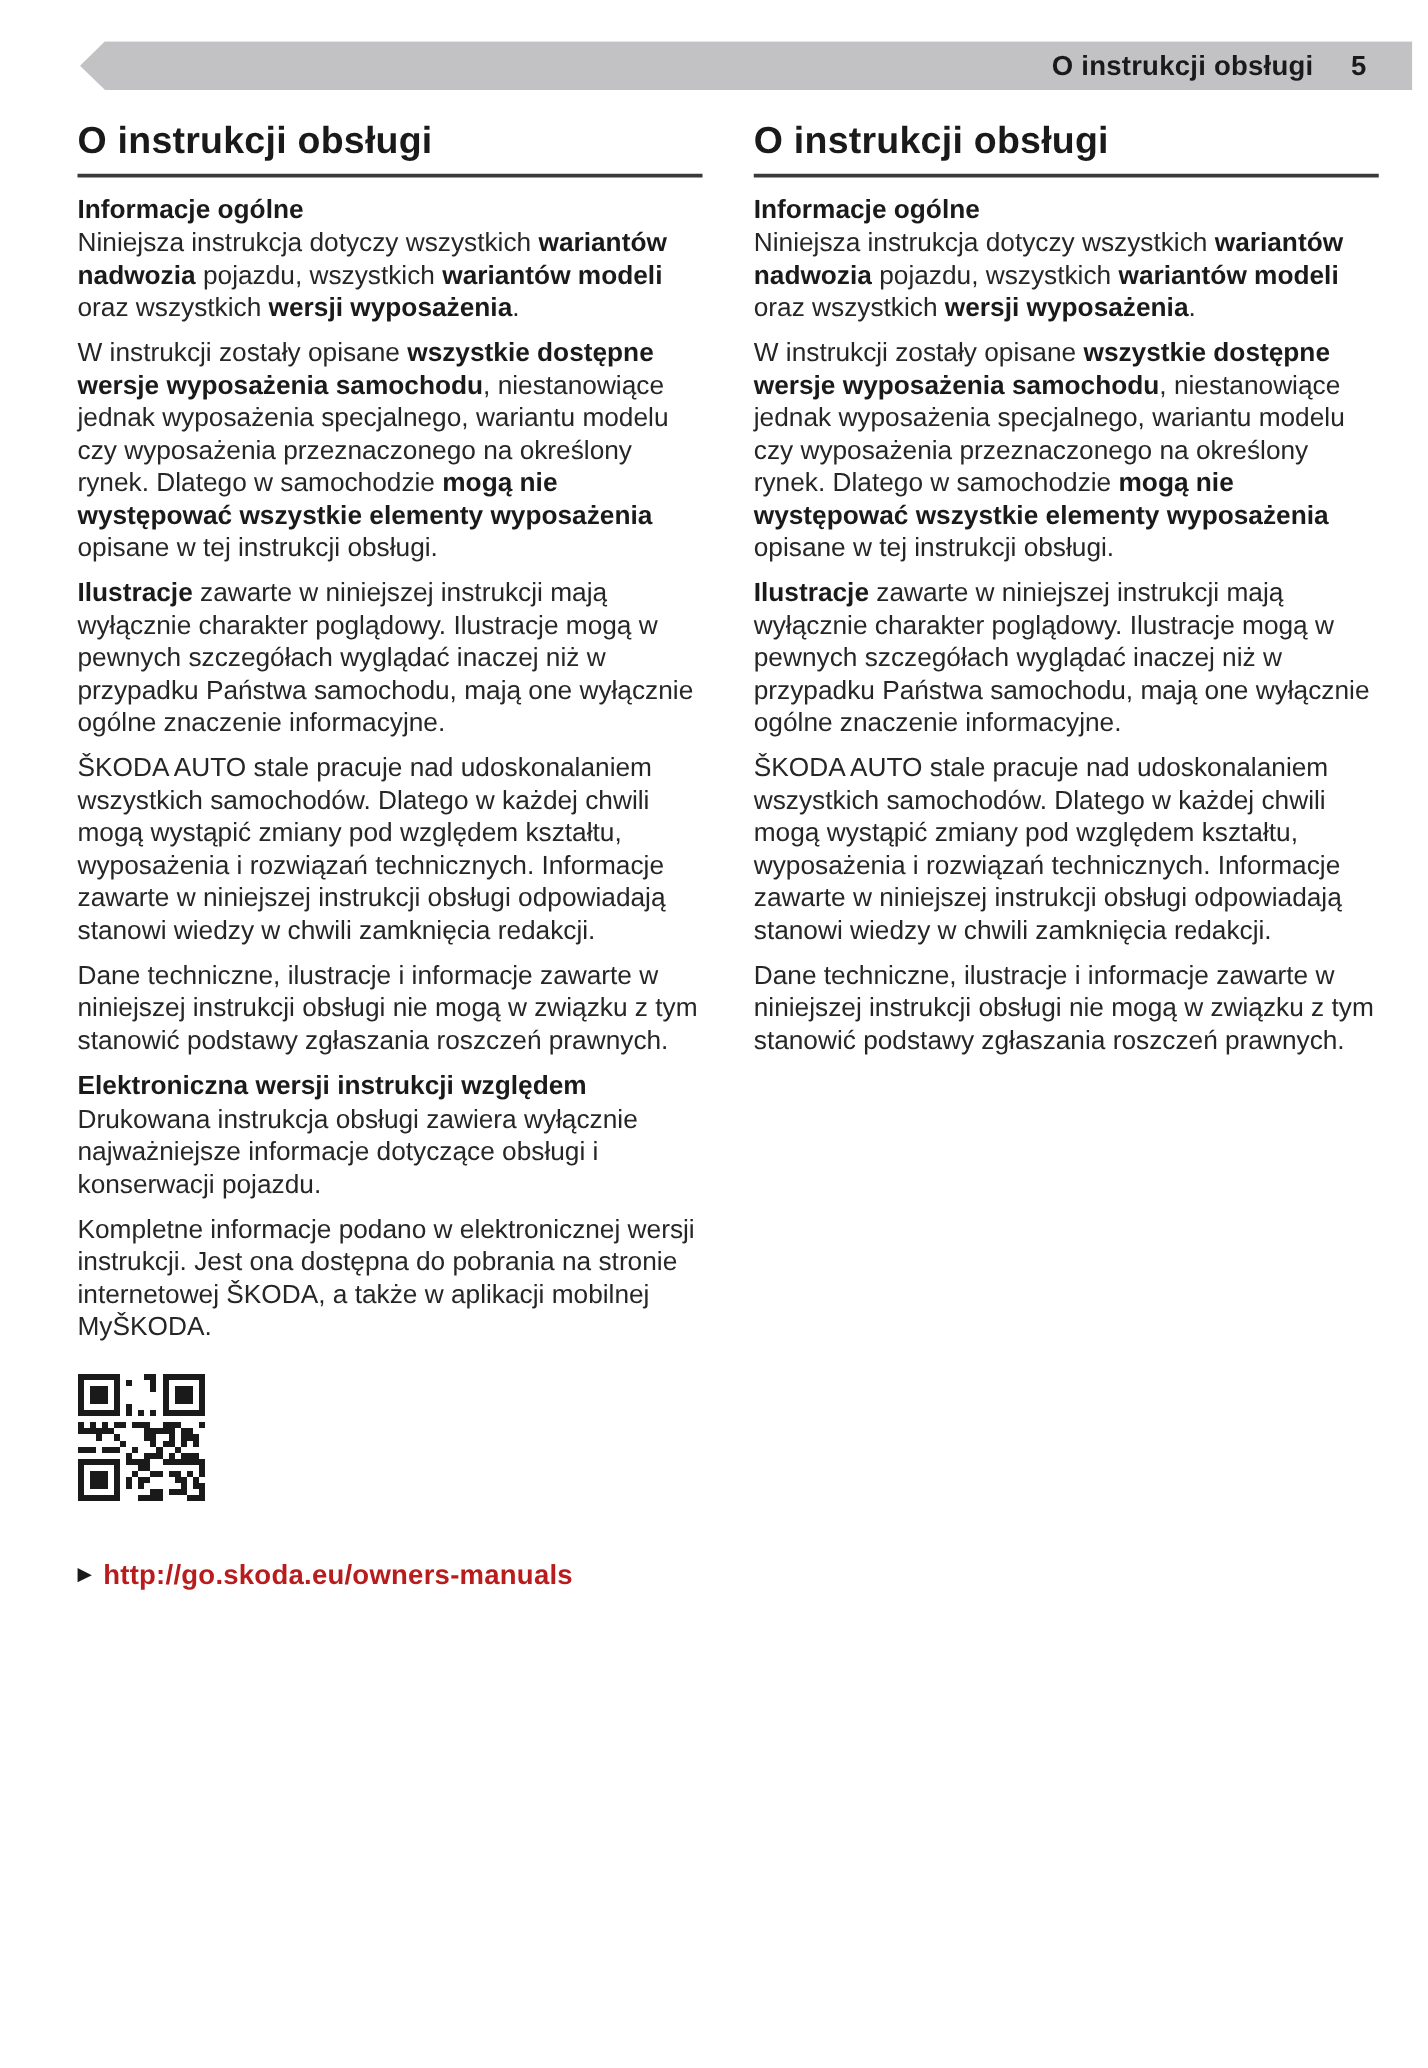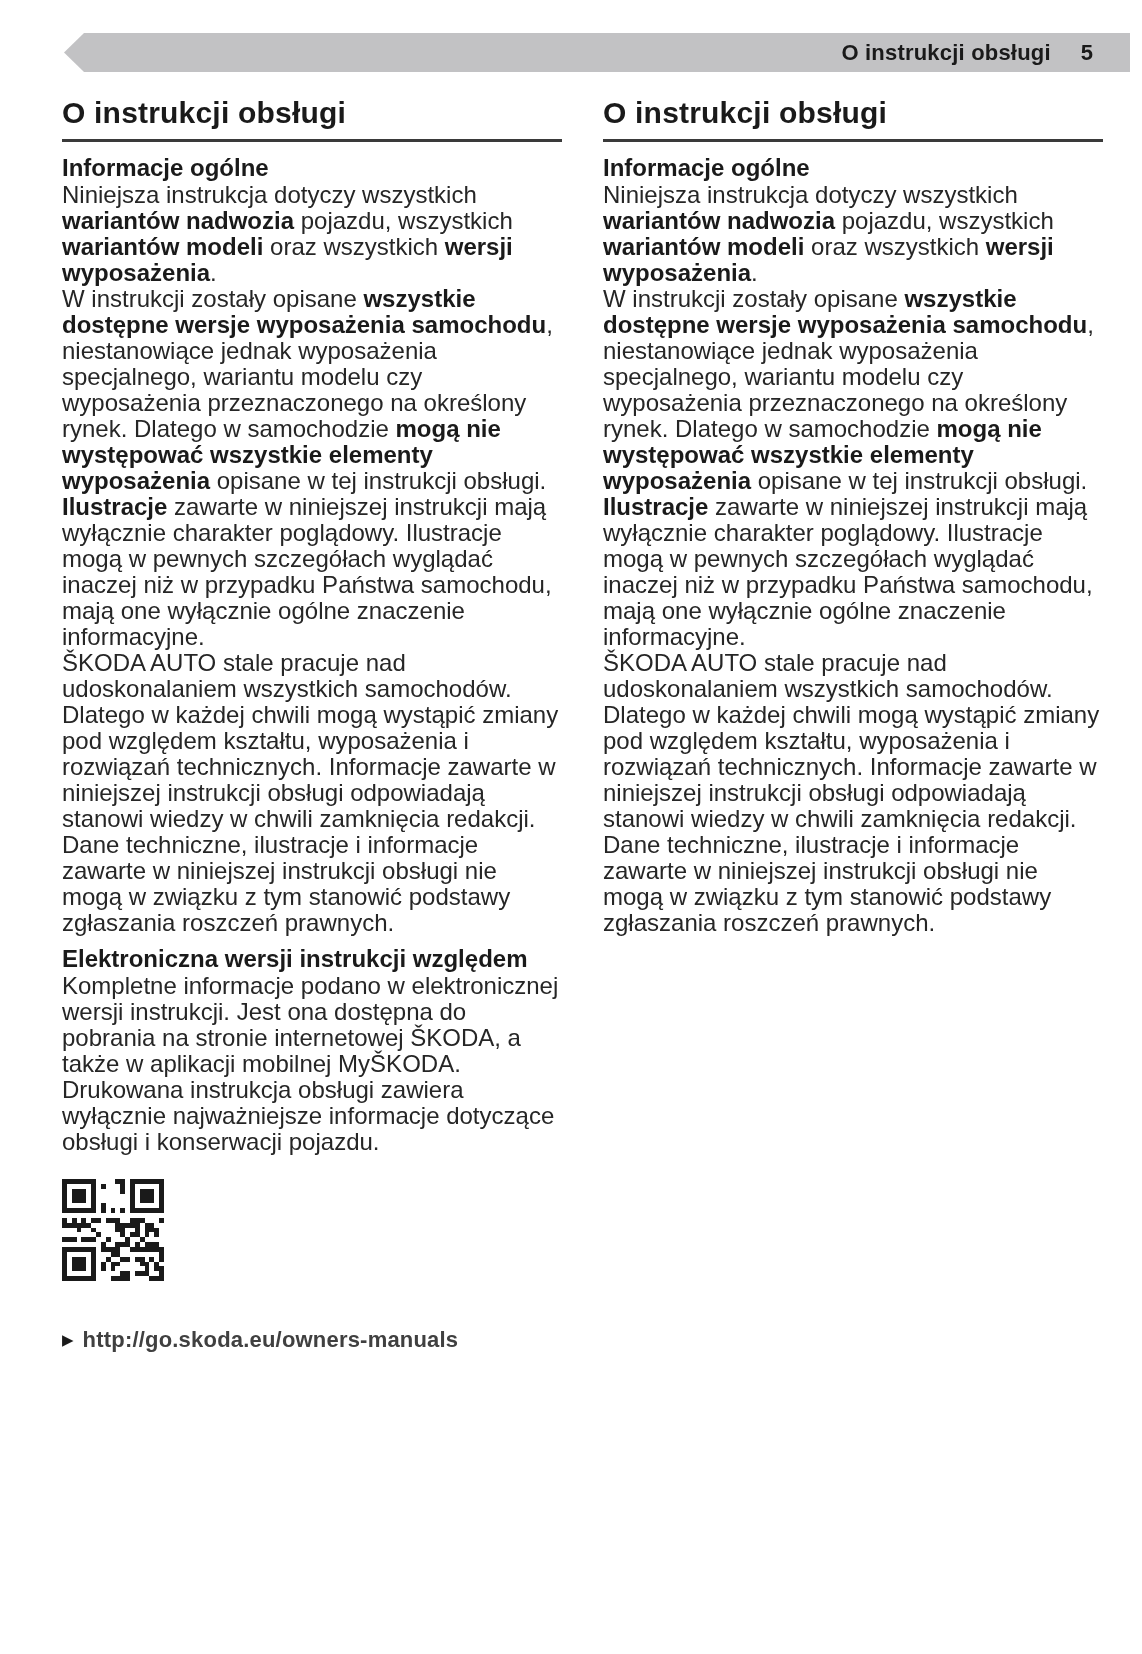--- a/index.html
+++ b/index.html
@@ -35,39 +35,39 @@
   }
   .col{width:500px;}
   .col-title{
     margin:0;
     font-size:30px;line-height:34px;font-weight:bold;color:#1a1a1a;
     padding-bottom:9px;
     border-bottom:3px solid #3a3a3a;
     margin-bottom:13px;
     letter-spacing:0.2px;
   }
-  .blk{font-size:24px;line-height:26px;color:#262626;}
+  .blk{font-size:21px;line-height:26px;color:#262626;}
   .blk-heading{font-weight:bold;color:#1a1a1a;margin-top:10px;}
-  .blk-para{}
+  .blk-para{margin-top:10px;}
   .blk:first-child{margin-top:0;}
   .blk-heading + .blk-para{margin-top:1px;}
   .blk .b{font-weight:bold;color:#1a1a1a;}
   
   .qr-wrap{margin-top:24px;width:102px;height:102px;}
   .qr-wrap svg{display:block;width:102px;height:102px;}
   .manual-link{
     margin-top:46px;
     display:flex;align-items:center;
     text-decoration:none;color:#1a1a1a;
   }
   .link-arrow{
     font-size:15px;line-height:22px;color:#1a1a1a;margin-right:9px;
   }
   .link-text{
-    font-size:22px;font-weight:bold;color:#404040;letter-spacing:0.2px;
+    font-size:22px;font-weight:bold;color:#b91c1c;letter-spacing:0.2px;
   }
 </style>
 </head>
 <body>
 
 <div class="header-bar">
   <span class="header-title">O instrukcji obsługi</span>
   <span class="header-pagenum">5</span>
 </div>
 
@@ -76,22 +76,22 @@
   <div class="col">
     <h2 class="col-title">O instrukcji obsługi</h2>
     <div>
         <div class="blk blk-heading"><span class="b">Informacje ogólne</span></div>
         <div class="blk blk-para"><span>Niniejsza instrukcja dotyczy wszystkich </span><span class="b">wariantów nadwozia</span><span> pojazdu, wszystkich </span><span class="b">wariantów modeli</span><span> oraz wszystkich </span><span class="b">wersji wyposażenia</span><span>.</span></div>
         <div class="blk blk-para"><span>W instrukcji zostały opisane </span><span class="b">wszystkie dostępne wersje wyposażenia samochodu</span><span>, niestanowiące jednak wyposażenia specjalnego, wariantu modelu czy wyposażenia przeznaczonego na określony rynek. Dlatego w samochodzie </span><span class="b">mogą nie występować wszystkie elementy wyposażenia</span><span> opisane w tej instrukcji obsługi.</span></div>
         <div class="blk blk-para"><span class="b">Ilustracje</span><span> zawarte w niniejszej instrukcji mają wyłącznie charakter poglądowy. Ilustracje mogą w pewnych szczegółach wyglądać inaczej niż w przypadku Państwa samochodu, mają one wyłącznie ogólne znaczenie informacyjne.</span></div>
         <div class="blk blk-para"><span>ŠKODA AUTO stale pracuje nad udoskonalaniem wszystkich samochodów. Dlatego w każdej chwili mogą wystąpić zmiany pod względem kształtu, wyposażenia i rozwiązań technicznych. Informacje zawarte w niniejszej instrukcji obsługi odpowiadają stanowi wiedzy w chwili zamknięcia redakcji.</span></div>
         <div class="blk blk-para"><span>Dane techniczne, ilustracje i informacje zawarte w niniejszej instrukcji obsługi nie mogą w związku z tym stanowić podstawy zgłaszania roszczeń prawnych.</span></div>
         <div class="blk blk-heading"><span class="b">Elektroniczna wersji instrukcji względem</span></div>
+        <div class="blk blk-para"><span>Drukowana instrukcja obsługi zawiera wyłącznie najważniejsze informacje dotyczące obsługi i konserwacji pojazdu.</span></div>
         <div class="blk blk-para"><span>Kompletne informacje podano w elektronicznej wersji instrukcji. Jest ona dostępna do pobrania na stronie internetowej ŠKODA, a także w aplikacji mobilnej MyŠKODA.</span></div>
-        <div class="blk blk-para"><span>Drukowana instrukcja obsługi zawiera wyłącznie najważniejsze informacje dotyczące obsługi i konserwacji pojazdu.</span></div>
       </div>
 
     <div class="qr-wrap">
       <svg viewBox="0 0 21 21" shape-rendering="crispEdges">
           <rect x="0" y="0" width="1" height="1" fill="#1a1a1a"></rect>
           <rect x="1" y="0" width="1" height="1" fill="#1a1a1a"></rect>
           <rect x="2" y="0" width="1" height="1" fill="#1a1a1a"></rect>
           <rect x="3" y="0" width="1" height="1" fill="#1a1a1a"></rect>
           <rect x="4" y="0" width="1" height="1" fill="#1a1a1a"></rect>
           <rect x="5" y="0" width="1" height="1" fill="#1a1a1a"></rect>

